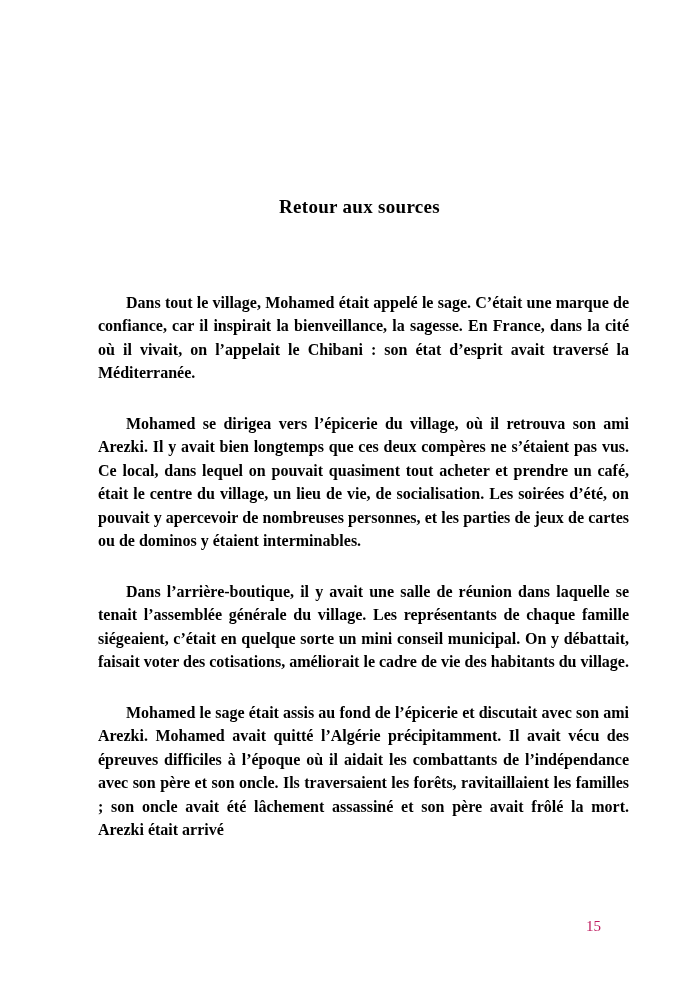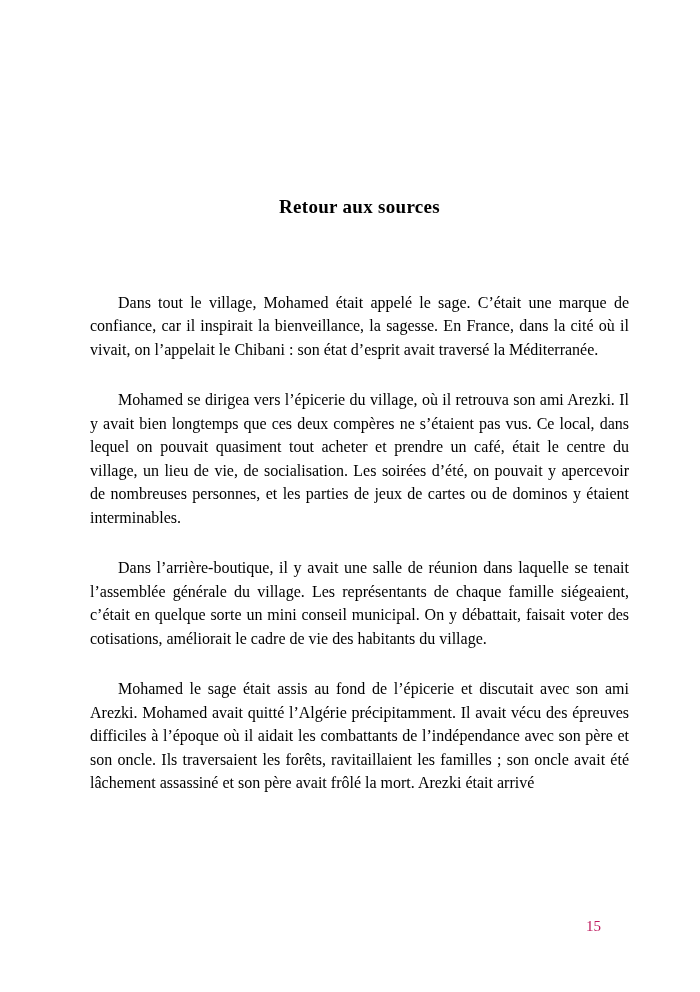--- a/index.html
+++ b/index.html
@@ -31,21 +31,22 @@
     line-height: 1.2;
   }
   .body-text {
     width: 100%;
   }
   .para {
     font-size: 16px;
     line-height: 23.5px;
     text-align: justify;
     text-indent: 28px;
-    margin: 0 0 27px 0;
+    margin: 0 0 27px 8px;
+    font-weight: bold;
   }
   .page-number {
     position: absolute;
     right: 99px;
     bottom: 57px;
     font-size: 15px;
     color: #be185d;
   }
 </style>
 </head>

